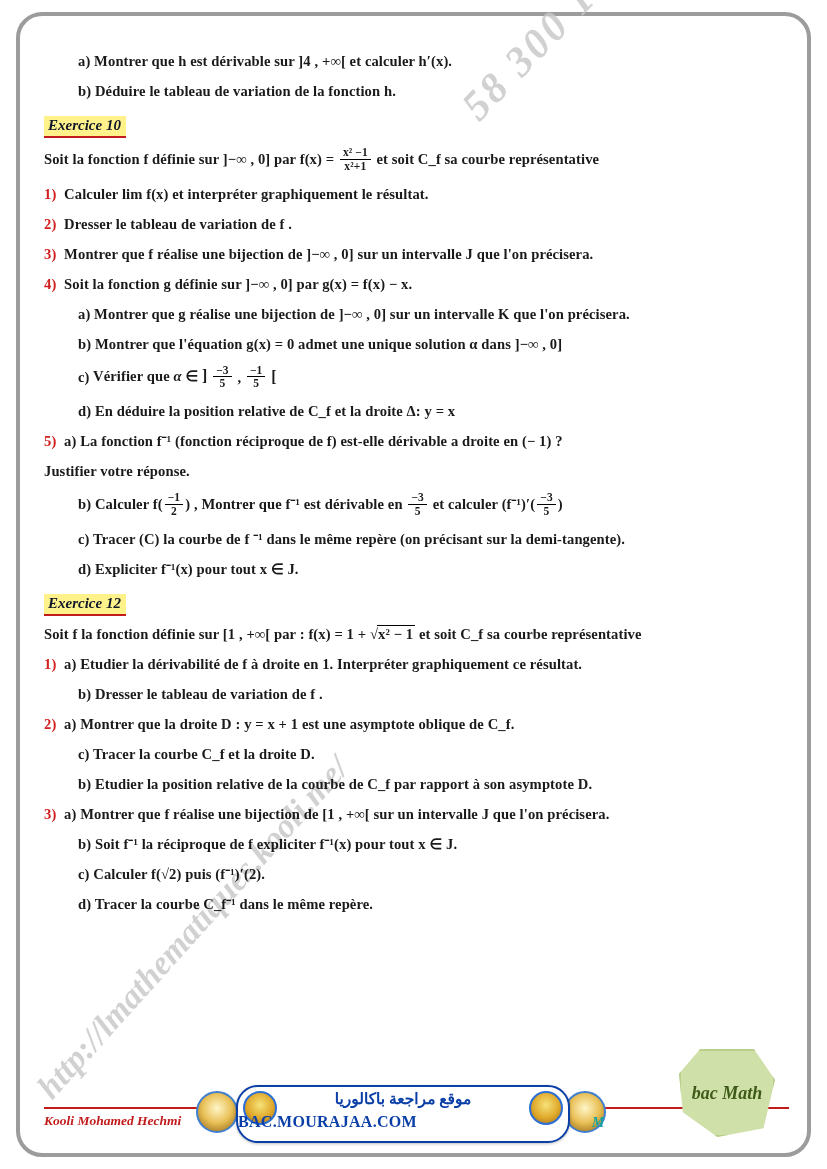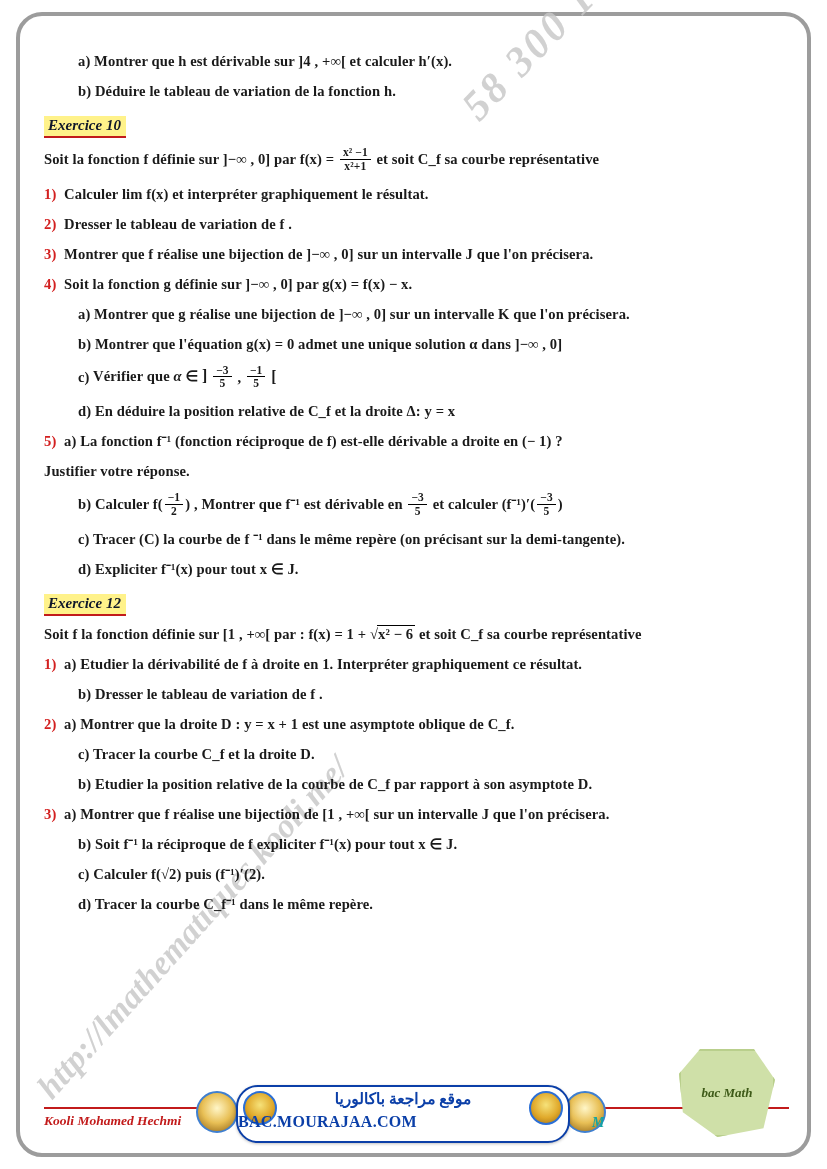--- a/index.html
+++ b/index.html
@@ -188,21 +188,21 @@
     top: -58px;
     width: 92px;
     height: 84px;
     background: #cfe0a8;
     border: 2px solid #b9cf8c;
     clip-path: polygon(22% 0%, 78% 0%, 100% 35%, 88% 90%, 40% 100%, 4% 72%, 0% 28%);
     color: #3e5a18;
     font-family: "Liberation Serif", serif;
     font-style: italic;
     font-weight: bold;
-    font-size: 13px;
+    font-size: 18px;
     display: flex;
     align-items: center;
     justify-content: center;
   }
   .mini-logo-left {
     position: absolute;
     left: 152px;
     top: -16px;
     width: 42px;
     height: 42px;
@@ -345,21 +345,21 @@
 
   <p class="line ind1">
     <span class="sub">d)</span>
     <span>Expliciter f⁻¹(x) pour tout x ∈ J.</span>
   </p>
 
   <div class="exercise-title">Exercice 12</div>
 
   <p class="line ind0">
     <span>Soit f la fonction définie sur [1 , +∞[ par : f(x) = 1 +</span>
-    <span>√</span><span class="sqrt">x² − 6</span>
+    <span>√</span><span class="sqrt">x² − 1</span>
     <span>et soit C_f sa courbe représentative</span>
   </p>
 
   <p class="line ind0">
     <span class="num">1)</span>
     <span class="sub">a)</span>
     <span>Etudier la dérivabilité de f à droite en 1. Interpréter graphiquement ce résultat.</span>
   </p>
 
   <p class="line ind1">

